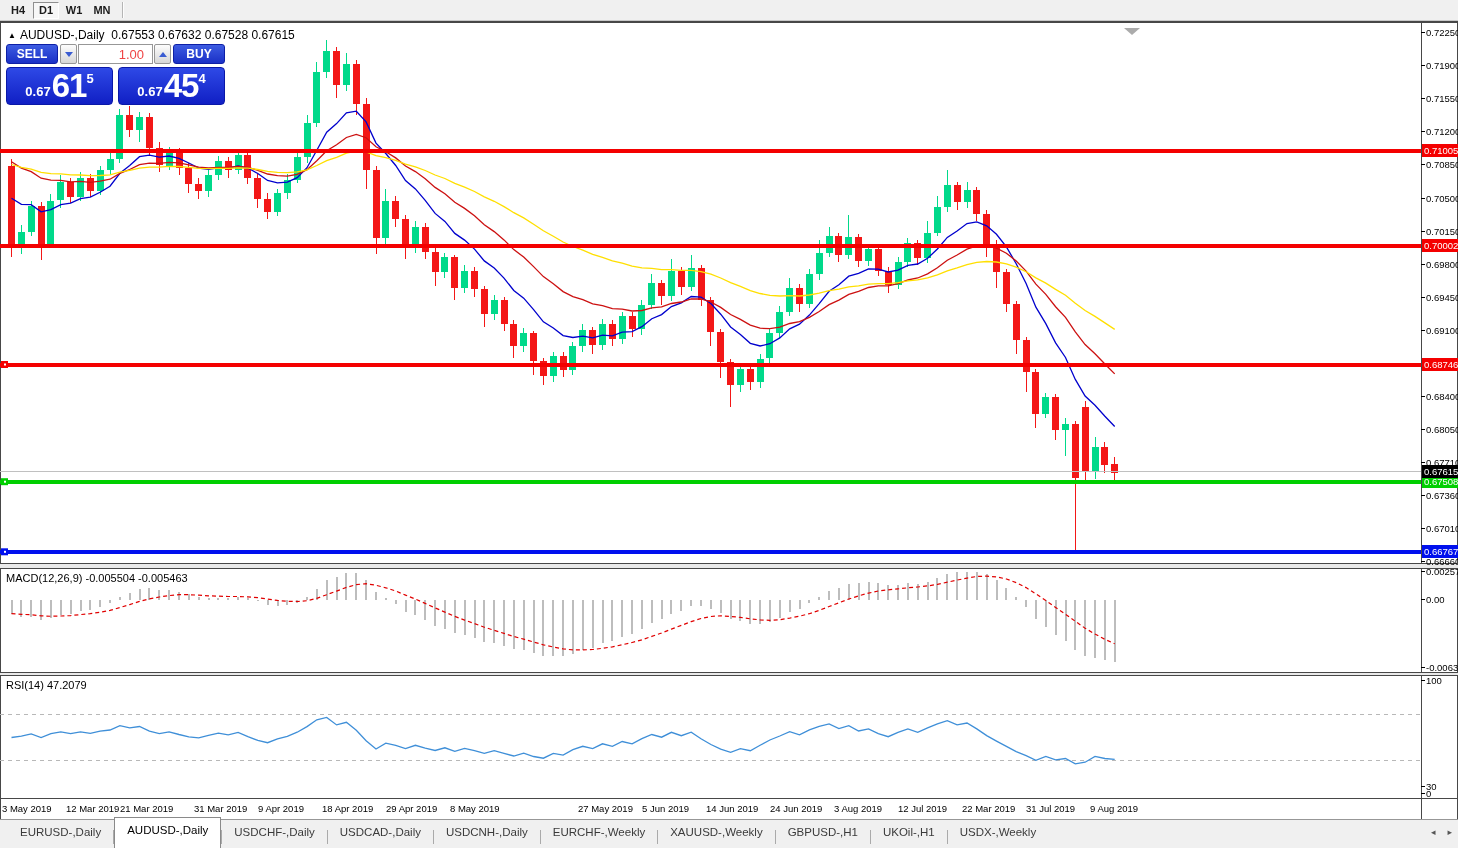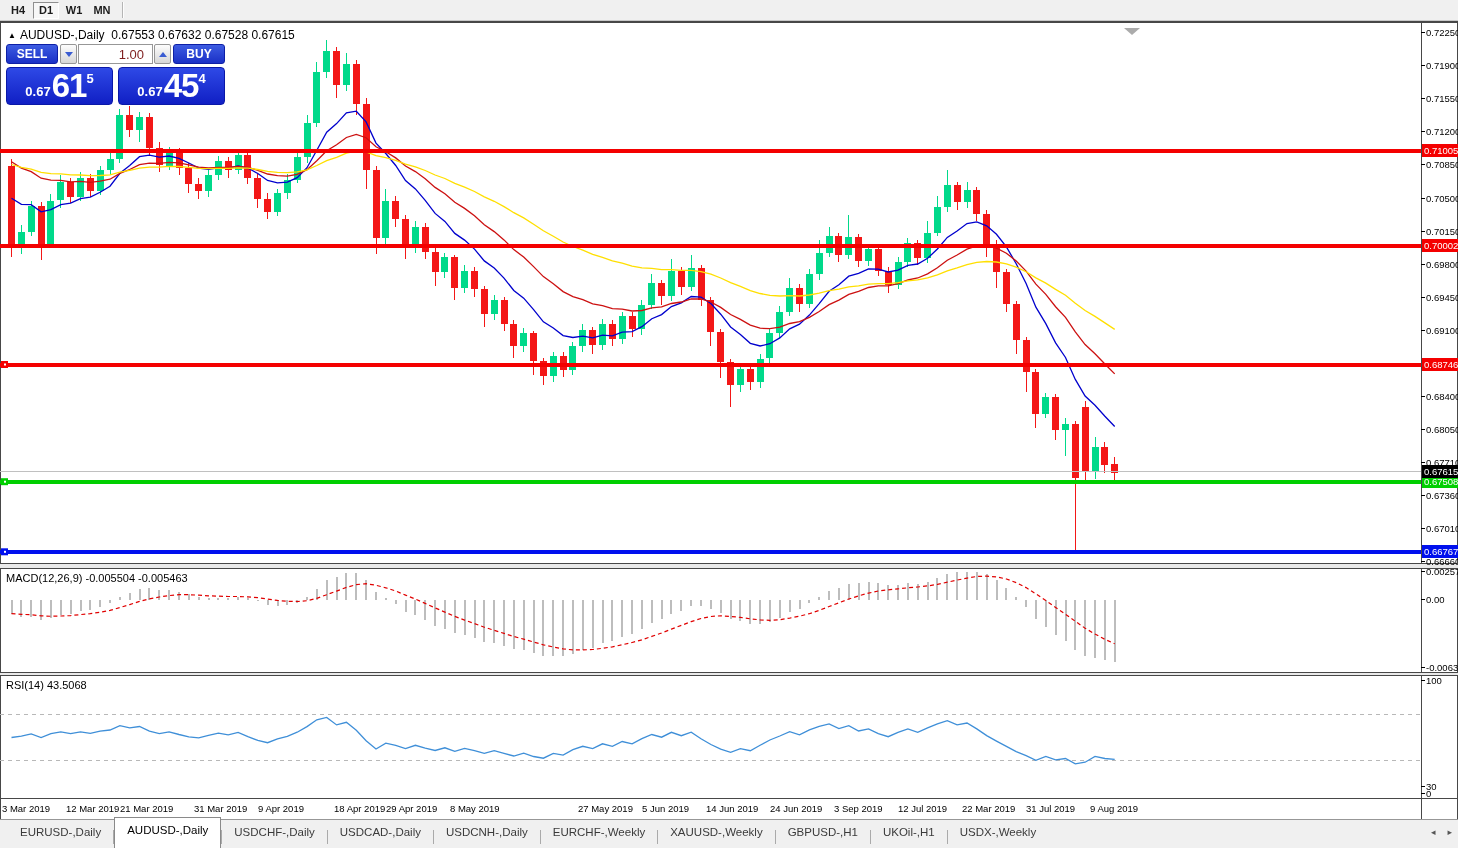--- a/index.html
+++ b/index.html
@@ -33,21 +33,21 @@
   .tp-row1{display:flex;height:20px;gap:2px;}
   .tp-btn{width:52px;height:20px;font-size:12px;font-weight:700;color:#fff;border:1px solid #0d1fa6;border-radius:3px;
           background:linear-gradient(#3d5ce2,#1a30c6);line-height:18px;text-align:center;padding:0;cursor:default;
           font-family:"Liberation Sans",sans-serif;}
   .tp-vol{display:flex;flex:1;gap:1px;}
   .tp-spin{width:17px;height:20px;border:1px solid #979797;border-radius:2px;background:linear-gradient(#fdfdfd,#d7d7d7);
            display:flex;align-items:center;justify-content:center;padding:0;cursor:default;}
   .arr-up{width:0;height:0;border-left:4px solid transparent;border-right:4px solid transparent;border-bottom:5px solid #3a5cd2;}
   .arr-down{width:0;height:0;border-left:4px solid transparent;border-right:4px solid transparent;border-top:5px solid #3a5cd2;}
   .tp-vol-input{flex:1;width:60px;height:18px;border:1px solid #979797;font-size:13px;text-align:right;
-                padding:0 8px 0 0;font-family:"Liberation Sans",sans-serif;color:#7f1d1d;}
+                padding:0 8px 0 0;font-family:"Liberation Sans",sans-serif;color:#ef4444;}
   .tp-row2{display:flex;gap:5px;margin-top:3px;}
   .tp-price{width:107px;height:38px;border:1px solid #0a18a8;border-radius:4px;box-sizing:border-box;
             background:linear-gradient(#2e49e6,#101fc4);display:flex;justify-content:center;color:#fff;cursor:default;}
   .tp-small{font-size:13px;font-weight:700;align-self:flex-end;padding:0 1px 5px 0;}
   .tp-big{font-size:33px;font-weight:700;line-height:36px;letter-spacing:-1px;}
   .tp-sup{font-size:13px;font-weight:700;align-self:flex-start;padding-top:3px;}
   
   .pane-svg{position:absolute;left:0;z-index:1;}
   #main-svg{top:24px;}
   #macd-svg{top:569px;}
@@ -490,21 +490,21 @@
       </g>
       <polyline points="11.5,44.6 21.4,45.3 31.2,45.8 41.1,46.8 50.9,47.3 60.8,47 70.6,46.6 80.5,45.6 90.3,44.6 100.1,43.2 110,41.4 119.9,38.6 129.7,35.6 139.5,32.4 149.4,29.8 159.3,28 169.1,26.6 179,25.7 188.8,25.7 198.7,26.2 208.5,26.8 218.4,27.1 228.2,27.5 238.1,27.5 247.9,27.9 257.8,28.7 267.6,30.1 277.5,31.4 287.3,32.3 297.2,32.5 307,31.7 316.8,29.3 326.7,25.7 336.6,22.1 346.4,18.4 356.3,15.6 366.1,14.7 376,16.3 385.8,18.8 395.7,22 405.5,26.1 415.4,30.1 425.2,34.4 435.1,38.9 444.9,43.1 454.8,47.4 464.6,51.1 474.5,54.6 484.3,58.2 494.2,61.3 504,64.4 513.8,67.5 523.7,70.2 533.6,73 543.4,75.8 553.3,78 563.1,79.9 572.9,80.9 582.8,80.9 592.7,80.5 602.5,79.3 612.4,77.8 622.2,75.8 632.1,73.5 641.9,70.8 651.8,67.4 661.6,64 671.4,60.1 681.3,56.4 691.2,52.6 701,49.5 710.9,47.5 720.7,46.8 730.6,47.4 740.4,48.4 750.3,49.8 760.1,50.9 769.9,51.3 779.8,50.7 789.7,49.1 799.5,47.2 809.4,44.7 819.2,41.4 829.1,37.5 838.9,33.8 848.8,30 858.6,26.9 868.5,24.1 878.3,22 888.2,20.8 898,19.9 907.9,18.8 917.7,18 927.6,16.9 937.4,15.4 947.3,13.2 957.1,11.1 967,9.1 976.8,7.5 986.7,7.1 996.5,7.9 1006.4,10 1016.2,13.6 1026.1,18.6 1035.9,24.9 1045.8,31.5 1055.6,38.4 1065.5,45.2 1075.3,52.3 1085.1,59.2 1095,65.1 1104.9,70.3 1114.7,74.8" fill="none" stroke="#e00000" stroke-width="1.2" stroke-dasharray="4 3"></polyline>
     </svg>
   <svg id="rsi-svg" class="pane-svg" width="1421" height="122" viewBox="0 0 1421 122">
       <line x1="0" y1="38.9" x2="1421" y2="38.9" stroke="#b8b8b8" stroke-width="1" stroke-dasharray="4 4" shape-rendering="crispEdges"></line>
       <line x1="0" y1="84.1" x2="1421" y2="84.1" stroke="#b8b8b8" stroke-width="1" stroke-dasharray="4 4" shape-rendering="crispEdges"></line>
       <polyline points="11.5,61.5 21.4,60.1 31.2,57.9 41.1,61.5 50.9,57.6 60.8,55.9 70.6,57.6 80.5,55.8 90.3,57.3 100.1,55.2 110,54 119.9,49.7 129.7,51.9 139.5,50.5 149.4,55.2 159.3,57.6 169.1,55.8 179,58.5 188.8,60.9 198.7,61.9 208.5,59.4 218.4,57.2 228.2,58.9 238.1,56.4 247.9,60.7 257.8,64.4 267.6,66.7 277.5,62.9 287.3,60.3 297.2,56.2 307,50.6 316.8,43.8 326.7,41.4 336.6,48.9 346.4,46.3 356.3,54.2 366.1,64.7 376,73 385.8,67.2 395.7,69.4 405.5,72.6 415.4,69.3 425.2,72.2 435.1,74.5 444.9,71.8 454.8,75.4 464.6,72.3 474.5,74.6 484.3,77.4 494.2,74.6 504,77.4 513.8,80 523.7,77.1 533.6,80.5 543.4,82.2 553.3,77.4 563.1,79.1 572.9,73.7 582.8,70.3 592.7,72.6 602.5,67.8 612.4,70.4 622.2,65.5 632.1,67.8 641.9,62.7 651.8,58.5 661.6,61.2 671.4,56.3 681.3,59.7 691.2,56.2 701,62.8 710.9,68.5 720.7,73.2 730.6,76.4 740.4,72.7 750.3,74.7 760.1,69.3 769.9,64 779.8,60 789.7,55.6 799.5,58.9 809.4,53.8 819.2,50.4 829.1,47.9 838.9,52.5 848.8,49.6 858.6,55 868.5,52.9 878.3,57.7 888.2,60.7 898,56.3 907.9,52.9 917.7,56.4 927.6,51.9 937.4,47.8 947.3,44.6 957.1,48.9 967,47 976.8,52.9 986.7,59.6 996.5,65.1 1006.4,70.4 1016.2,75.6 1026.1,79.7 1035.9,84.3 1045.8,80.4 1055.6,83.8 1065.5,82.5 1075.3,87.8 1085.1,86.2 1095,80.4 1104.9,82.5 1114.7,83.3" fill="none" stroke="#3f8fd8" stroke-width="1.3"></polyline>
     </svg>
 
   <div class="pane-label macd">MACD(12,26,9) -0.005504 -0.005463</div>
-  <div class="pane-label rsi">RSI(14) 43.5068</div>
+  <div class="pane-label rsi">RSI(14) 47.2079</div>
 
   <div id="axis-labels">
       <div class="tick-label" style="top: 26.9889px;">0.72250</div>
       <div class="tick-label" style="top: 60.1059px;">0.71900</div>
       <div class="tick-label" style="top: 93.2229px;">0.71550</div>
       <div class="tick-label" style="top: 126.34px;">0.71200</div>
       <div class="tick-label" style="top: 159.457px;">0.70850</div>
       <div class="tick-label" style="top: 192.574px;">0.70500</div>
       <div class="tick-label" style="top: 225.691px;">0.70150</div>
       <div class="tick-label" style="top: 258.808px;">0.69800</div>
@@ -524,34 +524,34 @@
       <div class="tick-label" style="top: 781px;">30</div>
       <div class="tick-label" style="top: 788px;">0</div>
       <div class="level-label" style="top: 143.791px; background: rgb(244, 0, 0);">0.71005</div>
       <div class="level-label" style="top: 238.695px; background: rgb(244, 0, 0);">0.70002</div>
       <div class="level-label" style="top: 357.537px; background: rgb(244, 0, 0);">0.68746</div>
       <div class="level-label" style="top: 474.677px; background: rgb(0, 207, 0);">0.67508</div>
       <div class="level-label" style="top: 544.79px; background: rgb(0, 16, 238);">0.66767</div>
       <div class="level-label" style="top: 464.553px; background: rgb(0, 0, 0);">0.67615</div>
     </div>
   <div id="date-axis">
-      <div class="date-label" style="left: 2px;">3 Mar 2019</div>
+      <div class="date-label" style="left: 2px;">3 May 2019</div>
       <div class="date-label" style="left: 66px;">12 Mar 2019</div>
       <div class="date-label" style="left: 120px;">21 Mar 2019</div>
       <div class="date-label" style="left: 194px;">31 Mar 2019</div>
       <div class="date-label" style="left: 258px;">9 Apr 2019</div>
-      <div class="date-label" style="left: 322px; margin-left: 12px;">18 Apr 2019</div>
+      <div class="date-label" style="left: 322px;">18 Apr 2019</div>
       <div class="date-label" style="left: 386px;">29 Apr 2019</div>
       <div class="date-label" style="left: 450px;">8 May 2019</div>
       <div class="date-label" style="left: 514px; margin-top: 37px;">17 May 2019</div>
       <div class="date-label" style="left: 578px;">27 May 2019</div>
       <div class="date-label" style="left: 642px;">5 Jun 2019</div>
       <div class="date-label" style="left: 706px;">14 Jun 2019</div>
       <div class="date-label" style="left: 770px;">24 Jun 2019</div>
-      <div class="date-label" style="left: 834px;">3 Sep 2019</div>
+      <div class="date-label" style="left: 834px;">3 Aug 2019</div>
       <div class="date-label" style="left: 898px;">12 Jul 2019</div>
       <div class="date-label" style="left: 962px;">22 Mar 2019</div>
       <div class="date-label" style="left: 1026px;">31 Jul 2019</div>
       <div class="date-label" style="left: 1090px;">9 Aug 2019</div>
     </div>
 
   <div class="tabbar" id="tabbar">
       <div class="tab">EURUSD-,Daily</div>
       <div class="tab-sep"></div>
       <div class="tab active">AUDUSD-,Daily</div>

